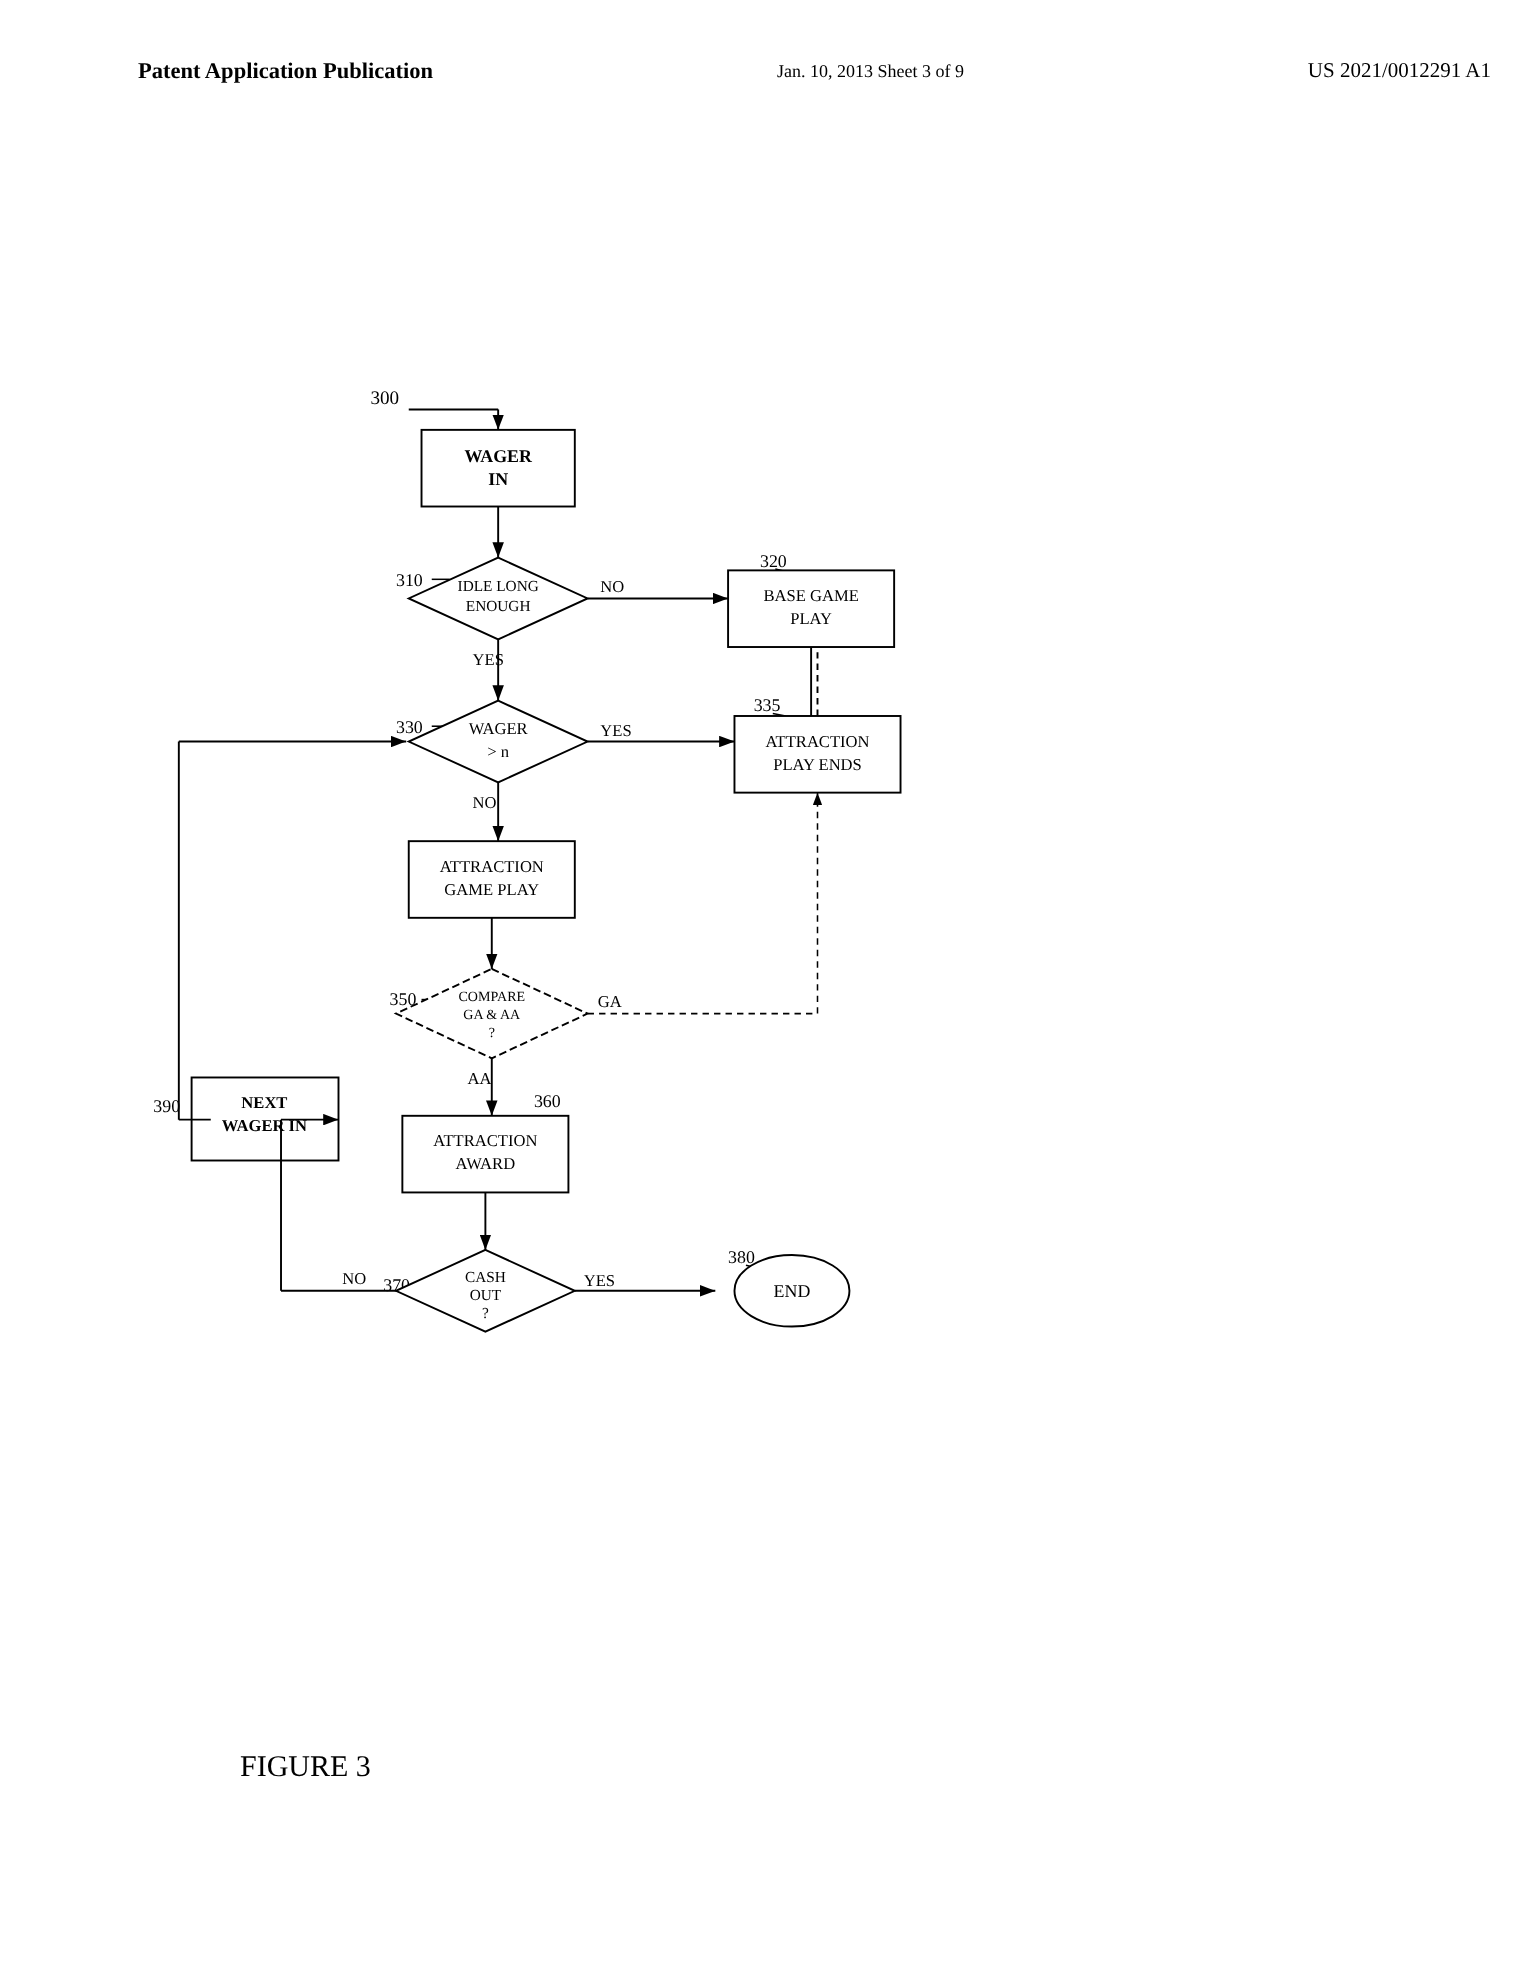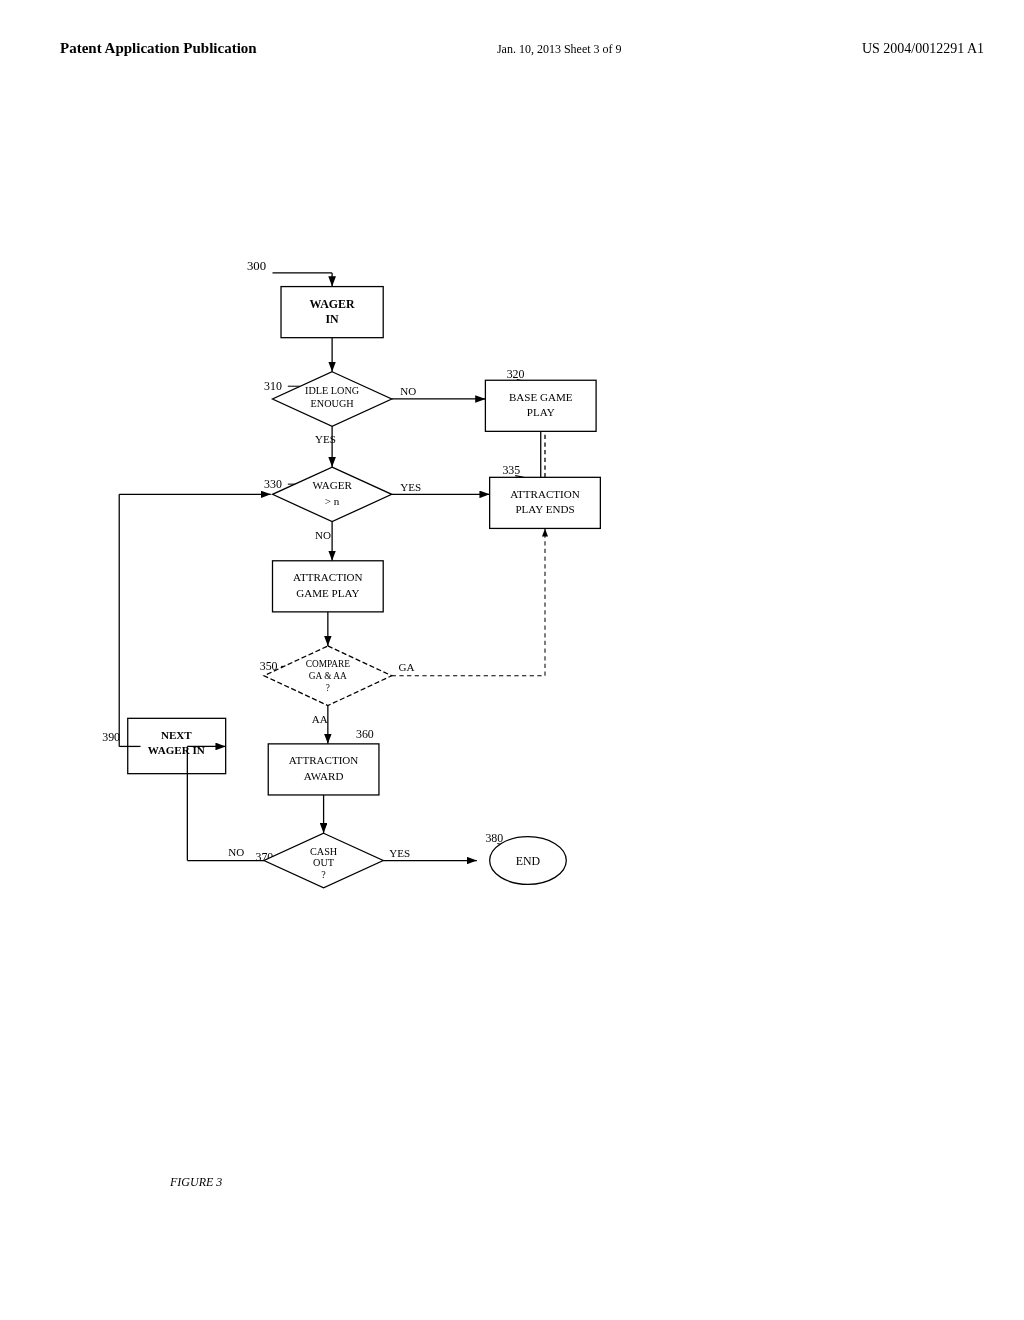--- a/index.html
+++ b/index.html
@@ -8,23 +8,24 @@
       height: 1320px;
       background: #fff;
       font-family: 'Times New Roman', Times, serif;
       position: relative;
       overflow: hidden;
     }
 
     .header {
       display: flex;
       justify-content: space-between;
-      align-items: flex-end;
-      padding: 40px 40px 0 60px;
+      align-items: flex-start;
+      padding: 40px 30px 0 60px;
       font-size: 15px;
+      margin-left: 32px;
     }
 
     .header-left {
       font-weight: bold;
       font-size: 15px;
     }
 
     .header-center {
       font-size: 12px;
     }
@@ -42,32 +43,31 @@
     }
 
     svg {
       width: 100%;
       height: 100%;
     }
 
     .figure-label {
       position: absolute;
       bottom: 130px;
-      left: 170px;
-      font-size: 12px;
-      font-style: italic;
+      left: 160px;
+      font-size: 20px;
     }
   </style>
 </head>
 <body>
 
 <div class="header">
   <span class="header-left">Patent Application Publication</span>
   <span class="header-center">Jan. 10, 2013  Sheet 3 of 9</span>
-  <span class="header-right">US 2004/0012291 A1</span>
+  <span class="header-right">US 2021/0012291 A1</span>
 </div>
 
 <div class="diagram-container">
   <svg viewBox="0 0 1024 1100" xmlns="http://www.w3.org/2000/svg">
     <defs>
       <marker id="arrowhead" markerWidth="8" markerHeight="6" refX="8" refY="3" orient="auto">
         <polygon points="0 0, 8 3, 0 6" fill="#000"></polygon>
       </marker>
       <marker id="arrowhead-small" markerWidth="6" markerHeight="5" refX="6" refY="2.5" orient="auto">
         <polygon points="0 0, 6 2.5, 0 5" fill="#000"></polygon>

